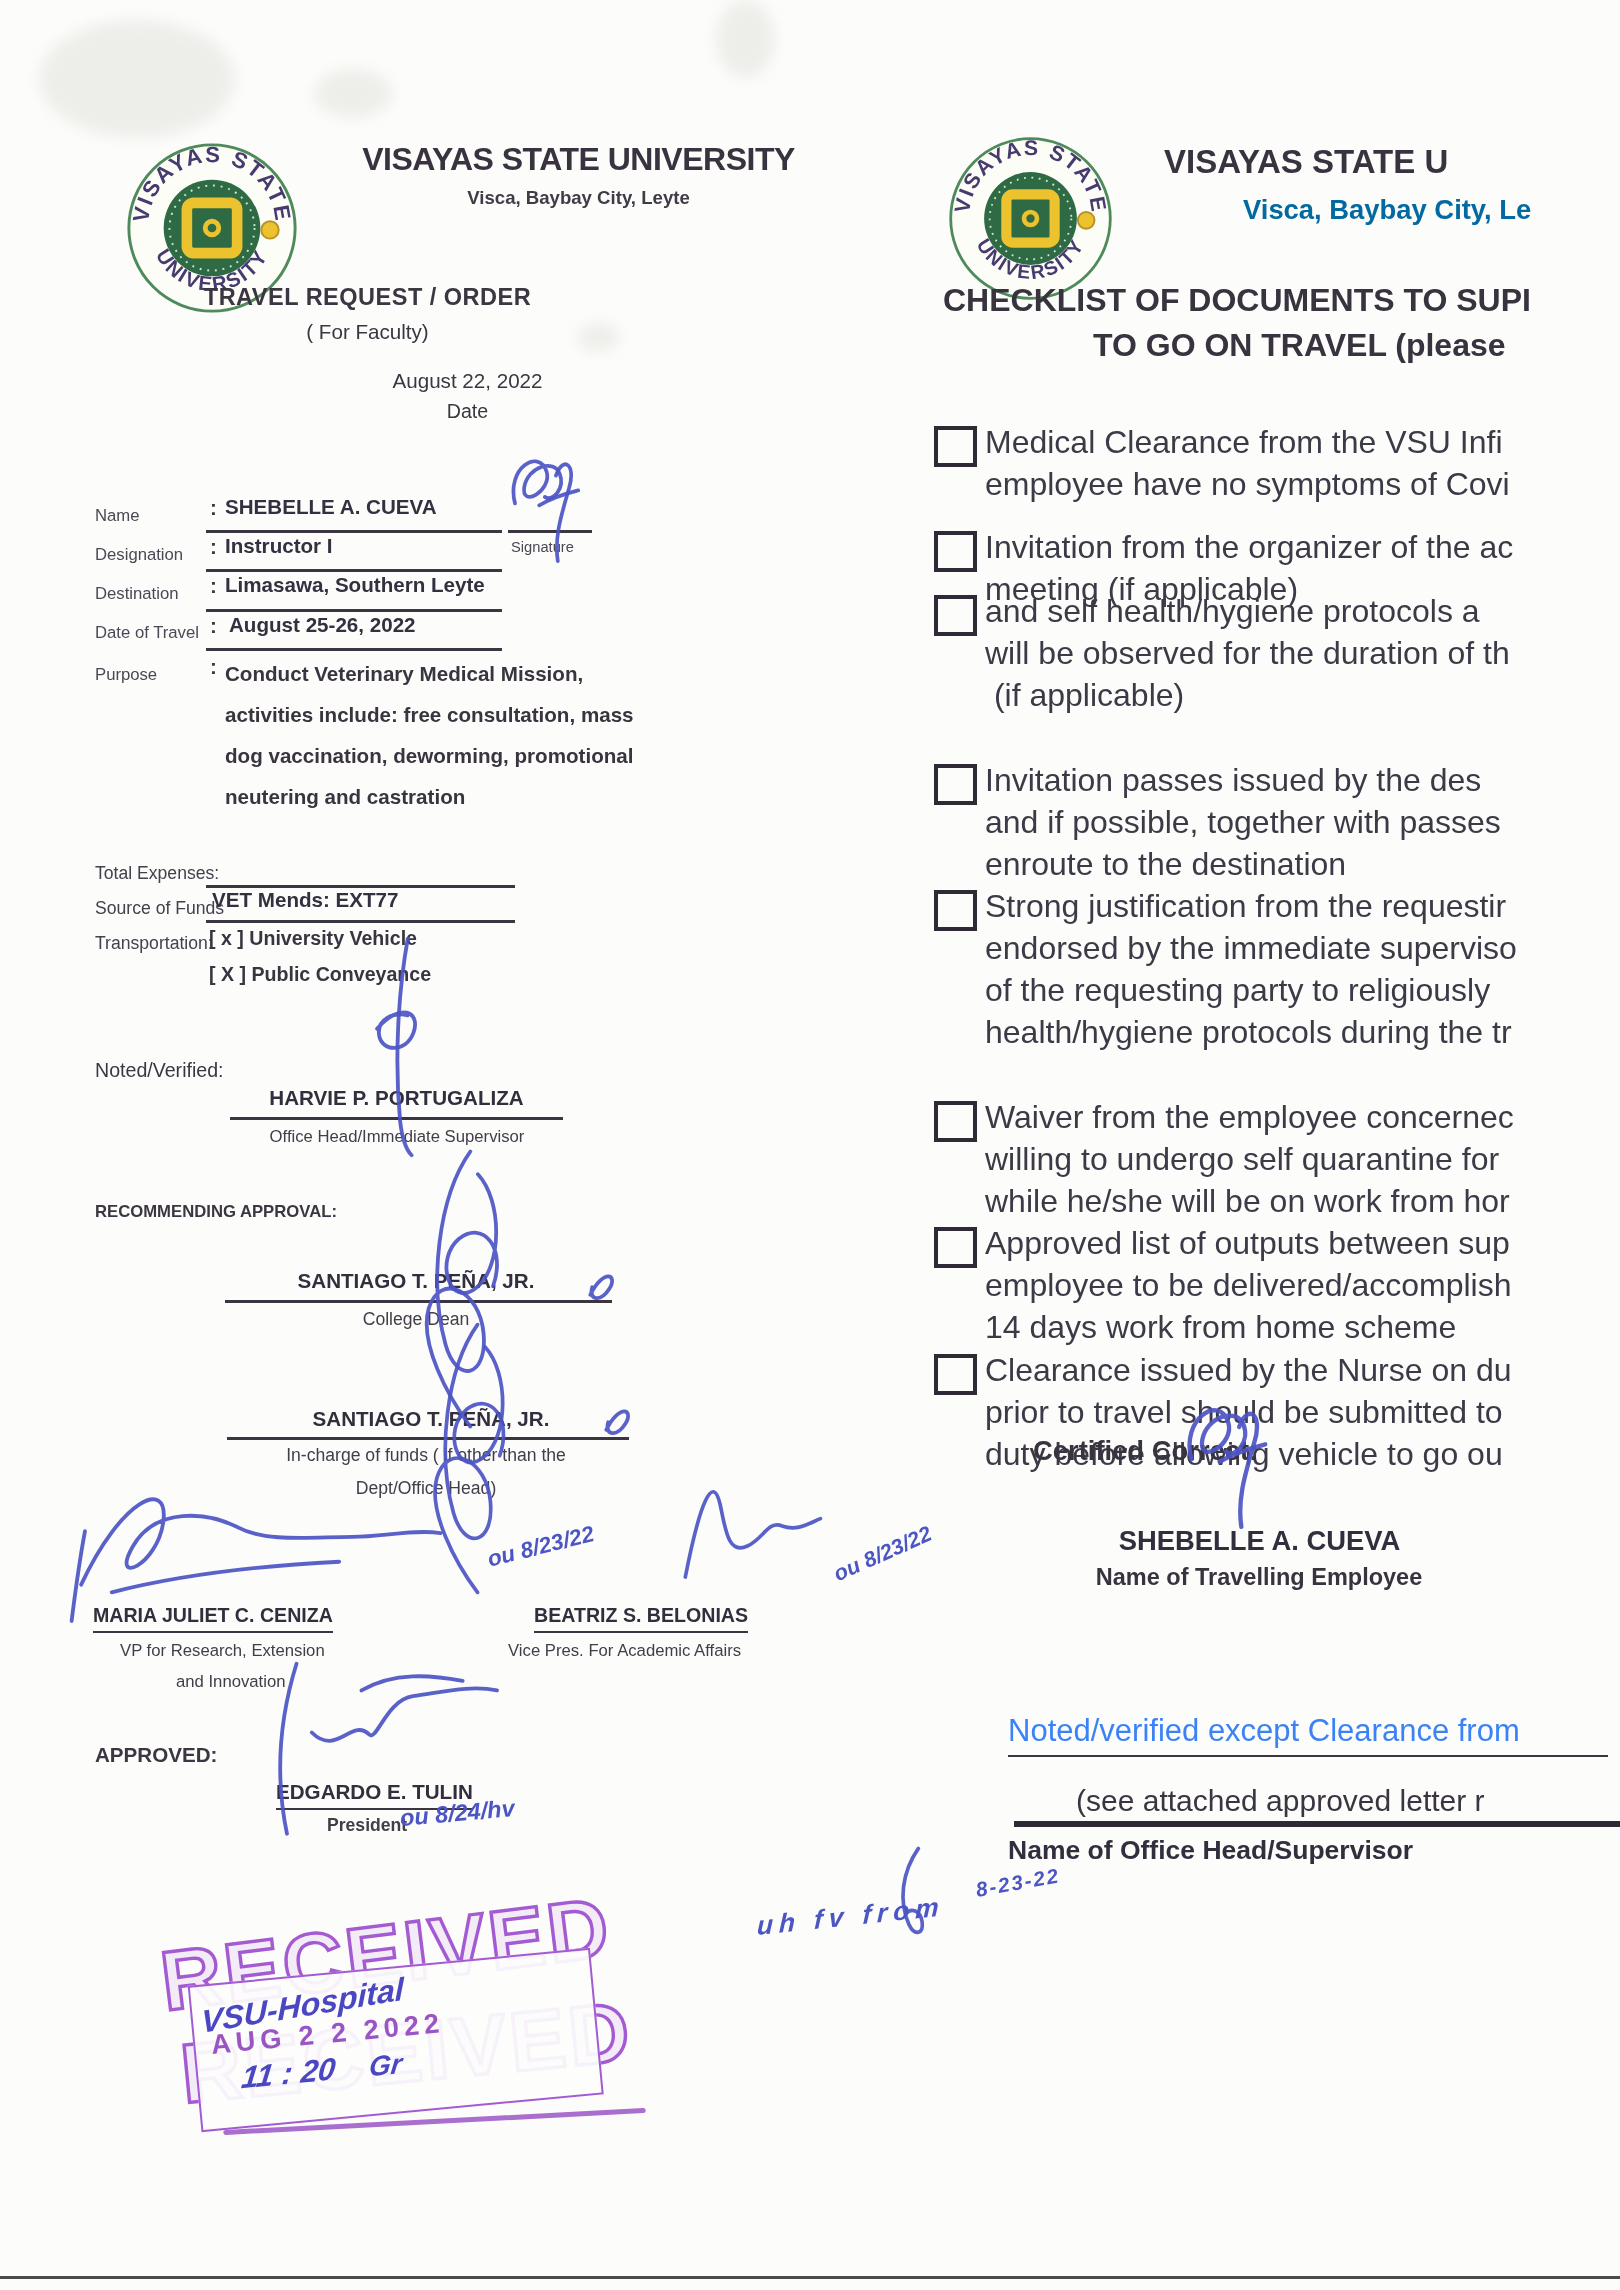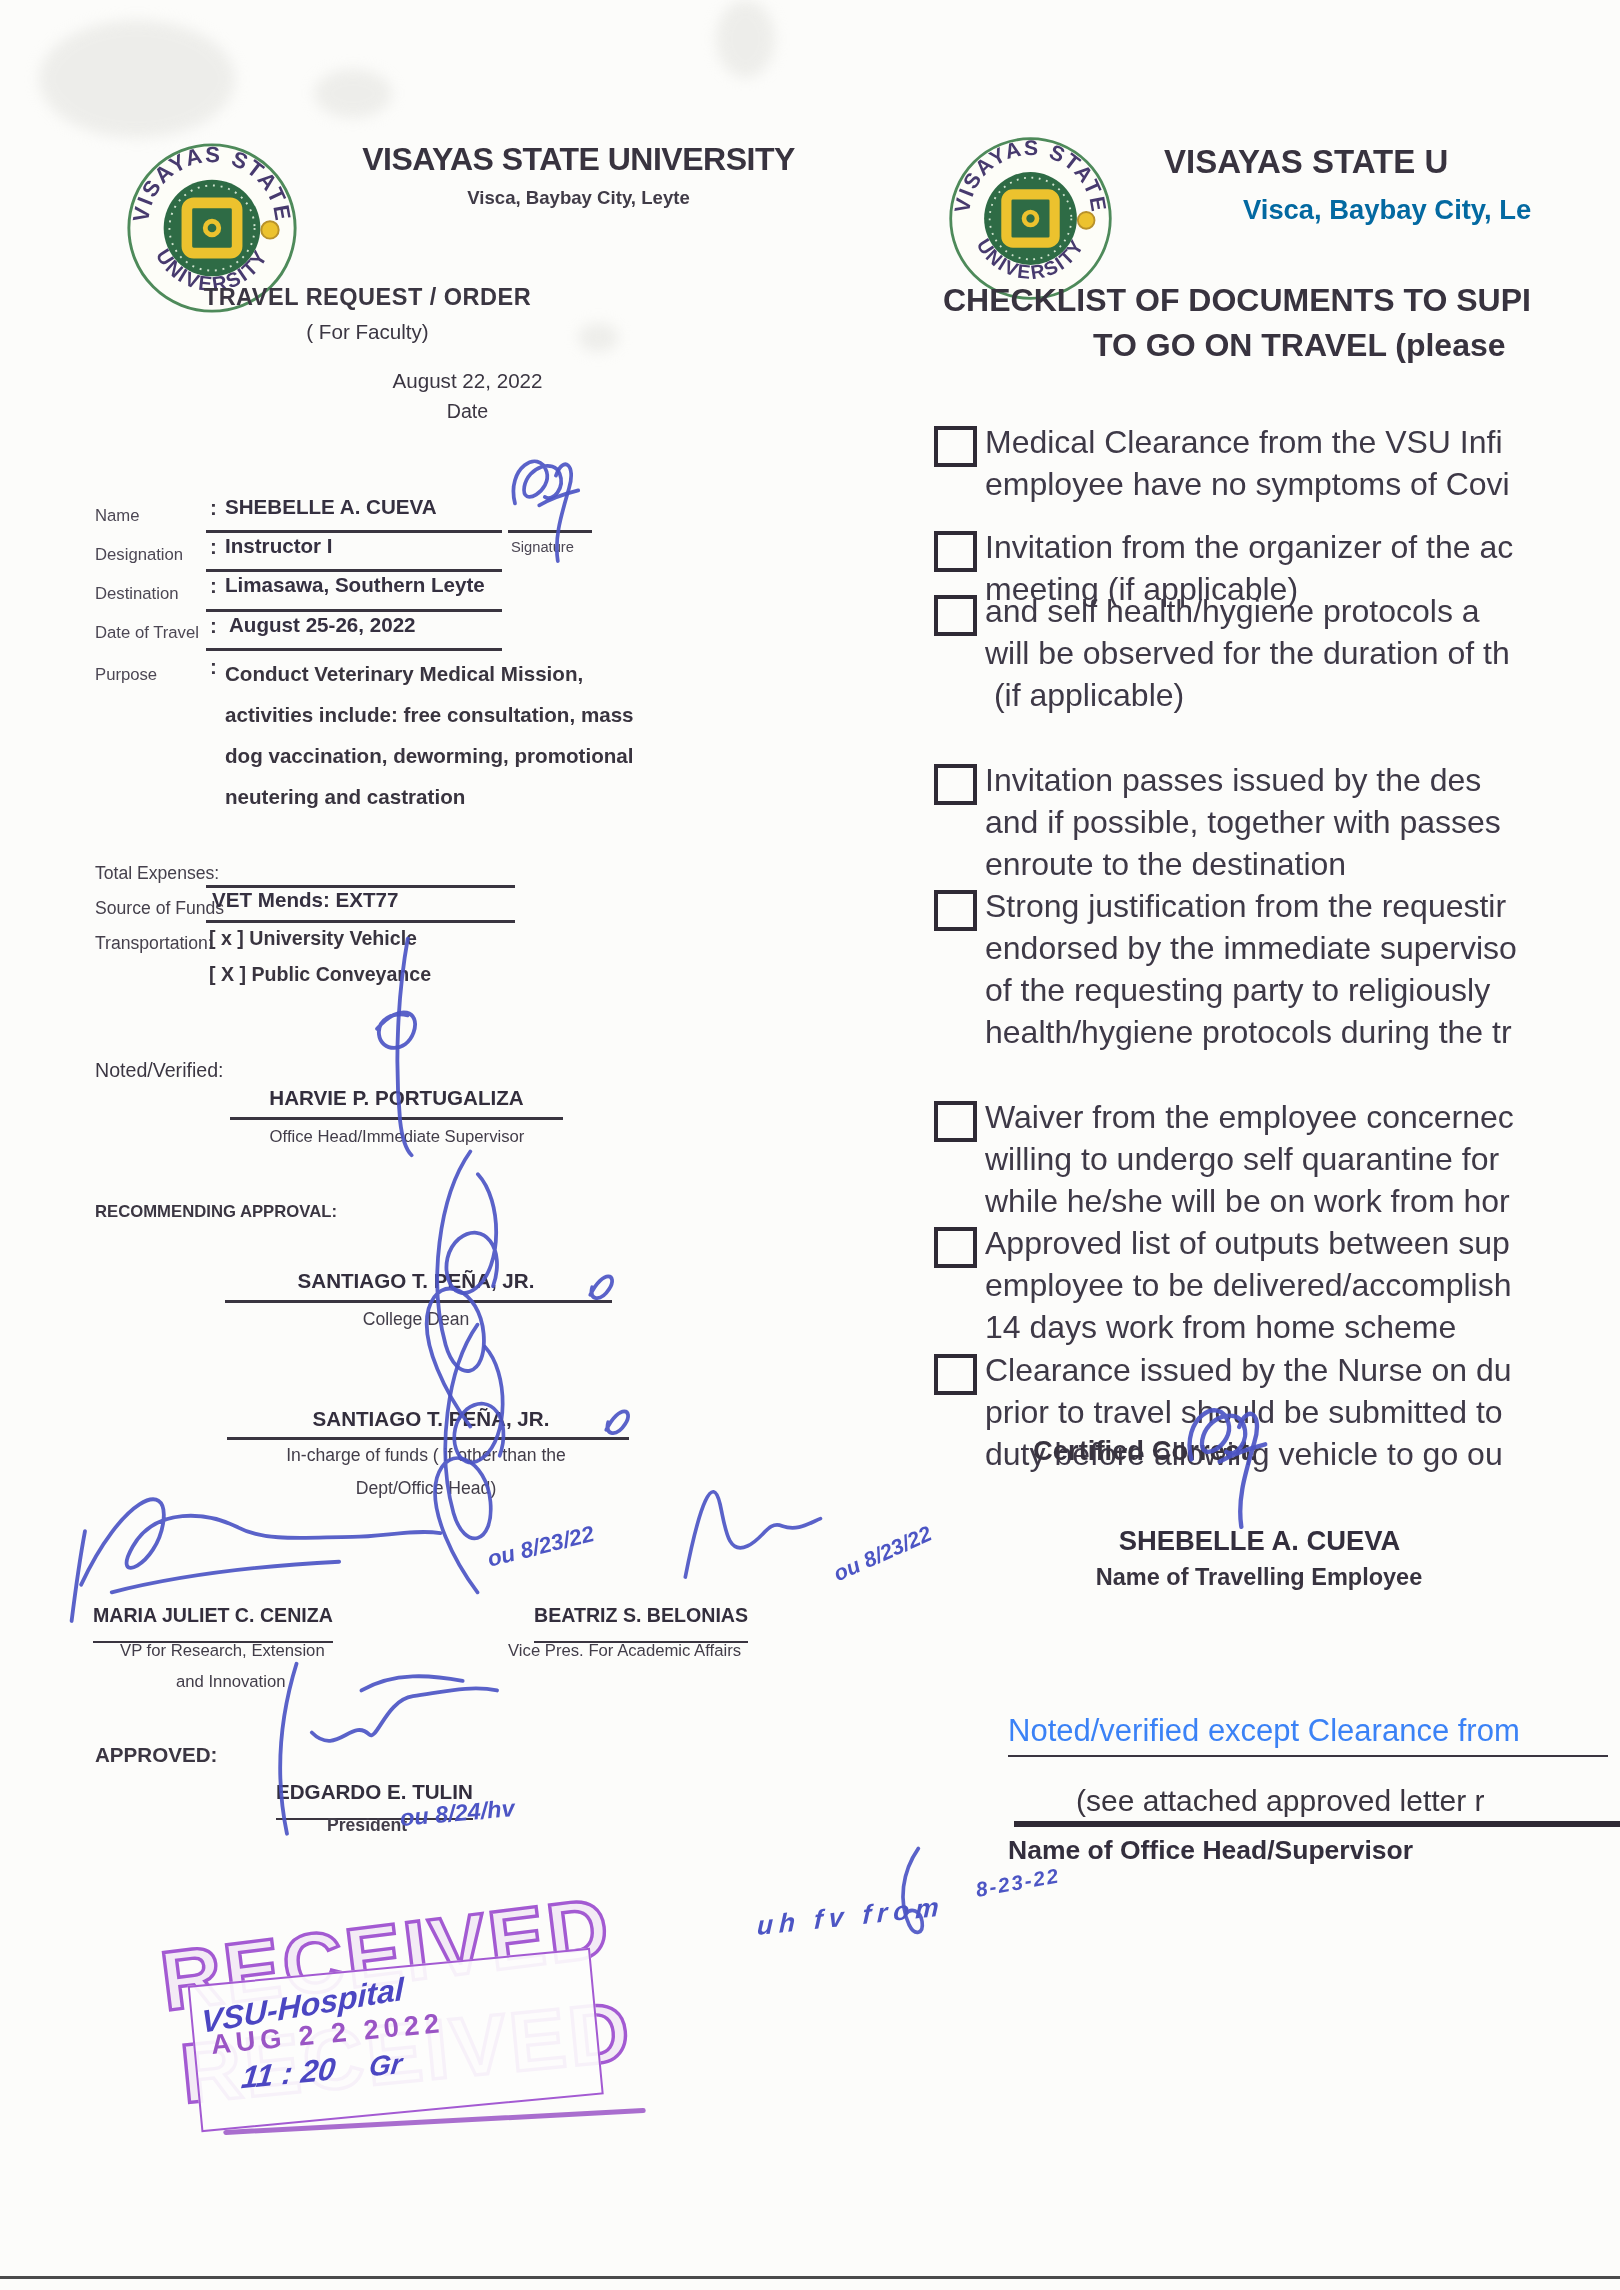--- a/index.html
+++ b/index.html
@@ -26,21 +26,21 @@
   .fval{font-size:20.6px;font-weight:bold;color:#353040;}
   .colon{font-size:20.6px;font-weight:bold;}
   .uline{position:absolute;height:2.9px;background:#3a3540;}
   .sig-lab{font-size:14.7px;color:#4c4754;}
   .small-lab{font-size:17.6px;color:#45404c;}
   .opt{font-size:19.6px;font-weight:600;color:#39343f;}
   .sec-lab{font-size:19.6px;color:#3b3642;}
   .name-line{font-size:20.6px;font-weight:bold;color:#332e3d;}
   .role-line{font-size:16.7px;color:#423d49;}
   .role-line18{font-size:17.6px;color:#423d49;}
-  .vp-name{font-size:19.6px;font-weight:bold;color:#332e3d;display:inline-block;border-bottom:2.9px solid #3a3540;padding-bottom:14px;}
+  .vp-name{font-size:19.6px;font-weight:bold;color:#332e3d;display:inline-block;border-bottom:2.9px solid #3a3540;padding-bottom:4px;}
   .ink{stroke:#4c55c4;fill:none;stroke-width:4;stroke-linecap:round;stroke-linejoin:round;opacity:.92;}
   .ink-note{position:absolute;color:#4c55c4;font-style:italic;font-weight:600;transform-origin:left center;}
   
   .cl-item{position:absolute;left:985px;}
   .cl-box{position:absolute;left:-51px;top:4.9px;width:35px;height:33px;border:4.9px solid #2f2a35;background:transparent;}
   .cl-line{font-size:32px;line-height:42px;color:#3e3947;white-space:pre;}
   .r-bold20{font-size:27.4px;font-weight:bold;color:#38333f;}
   
   .stamp{position:absolute;left:165px;top:1919px;width:510px;height:245px;transform:rotate(-6deg);}
   .stamp-word{

